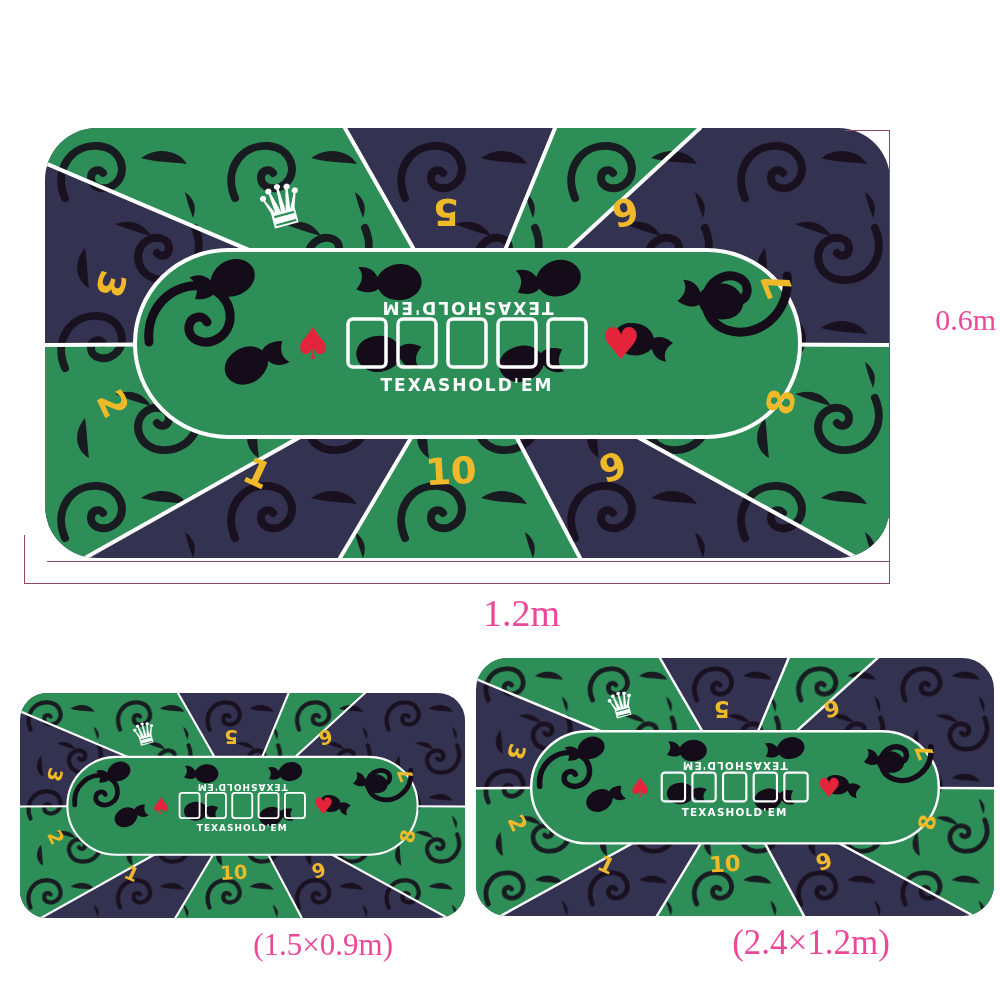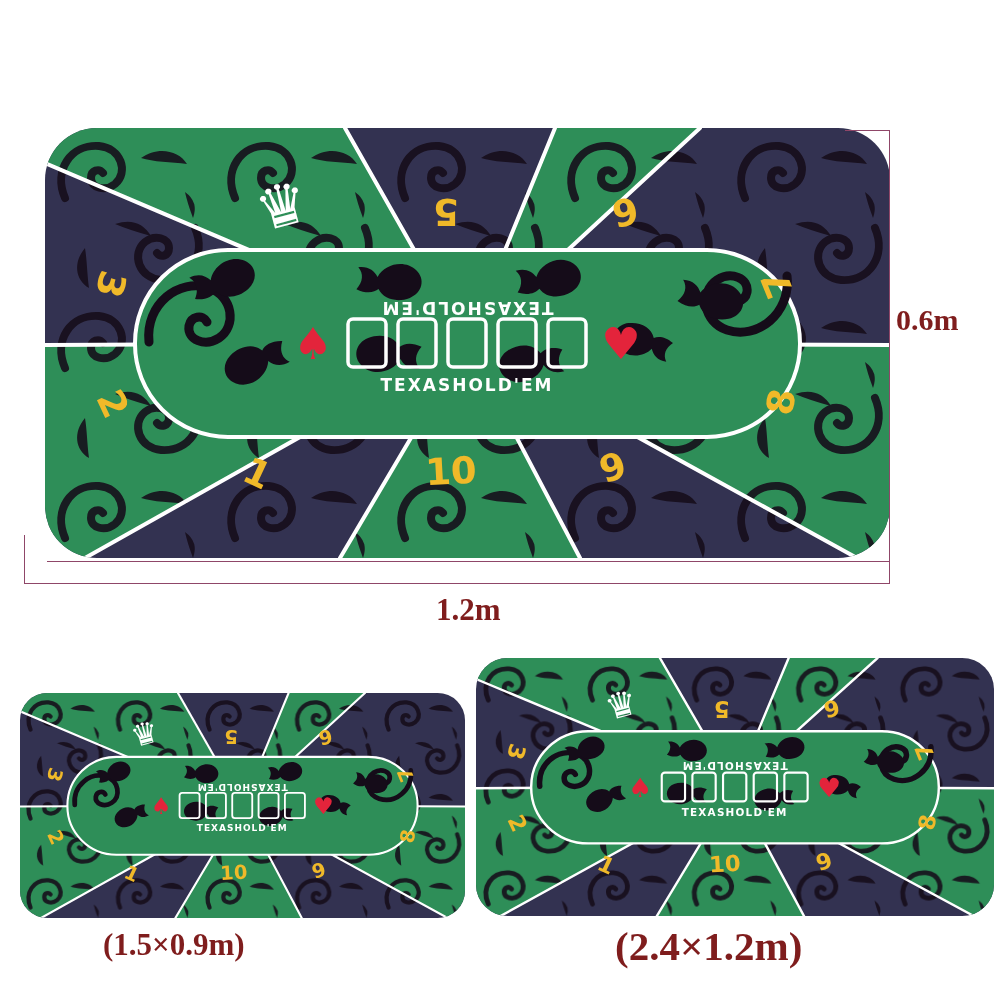--- a/index.html
+++ b/index.html
@@ -4,35 +4,35 @@
 <style>
   html,body{margin:0;padding:0;}
   body{
     width:1000px;height:1000px;position:relative;background:#ffffff;
     font-family:"Liberation Sans",sans-serif;overflow:hidden;
   }
   .mat-slot{position:absolute;}
   .mat-slot svg{display:block;}
   .dim-line{position:absolute;background:#8f4668;}
   .dim-label{
-    position:absolute;font-family:"Liberation Serif",serif;color:#7f1d1d;
-    text-align:left;line-height:1.1;white-space:nowrap;font-weight:bold;
+    position:absolute;font-family:"Liberation Serif",serif;color:#ec4899;
+    text-align:right;line-height:1.1;white-space:nowrap;
   }
   #mat-large{left:45px;top:128px;width:845px;height:430px;}
   #mat-medium{left:20px;top:693px;width:445px;height:225px;}
   #mat-xlarge{left:476px;top:658px;width:518px;height:258px;}
   #dim-right-v{left:889px;top:130px;width:1px;height:453px;}
   #dim-top-tick{left:845px;top:130px;width:45px;height:1px;}
   #dim-bottom-inner{left:47px;top:561px;width:843px;height:1px;}
   #dim-bottom-outer{left:24px;top:583px;width:866px;height:1px;}
   #dim-left-tick{left:24px;top:535px;width:1px;height:48px;}
   #label-height{left:896px;top:303px;width:100px;font-size:30px;}
-  #label-width{left:436px;top:593px;width:140px;font-size:31px;}
+  #label-width{left:420px;top:593px;width:140px;font-size:38px;}
   #caption-medium{left:103px;top:928px;width:290px;font-size:31px;}
-  #caption-xlarge{left:615px;top:924px;width:310px;font-size:41px;}
+  #caption-xlarge{left:580px;top:924px;width:310px;font-size:35px;}
 </style>
 </head>
 <body>
 
 <svg width="0" height="0" style="position:absolute" aria-hidden="true">
   <defs>
     <clipPath id="matClip">
         <rect x="0" y="0" width="845" height="430" rx="52"></rect>
       </clipPath>
     <path id="fishShape" d="M-8,30 C-2,22 -2,14 -8,8 C2,6 8,10 12,16 C18,2 38,-4 50,6 C60,14 58,28 46,34 C34,40 20,38 14,28 C10,32 2,34 -8,30 Z" fill="#150c19"></path>

